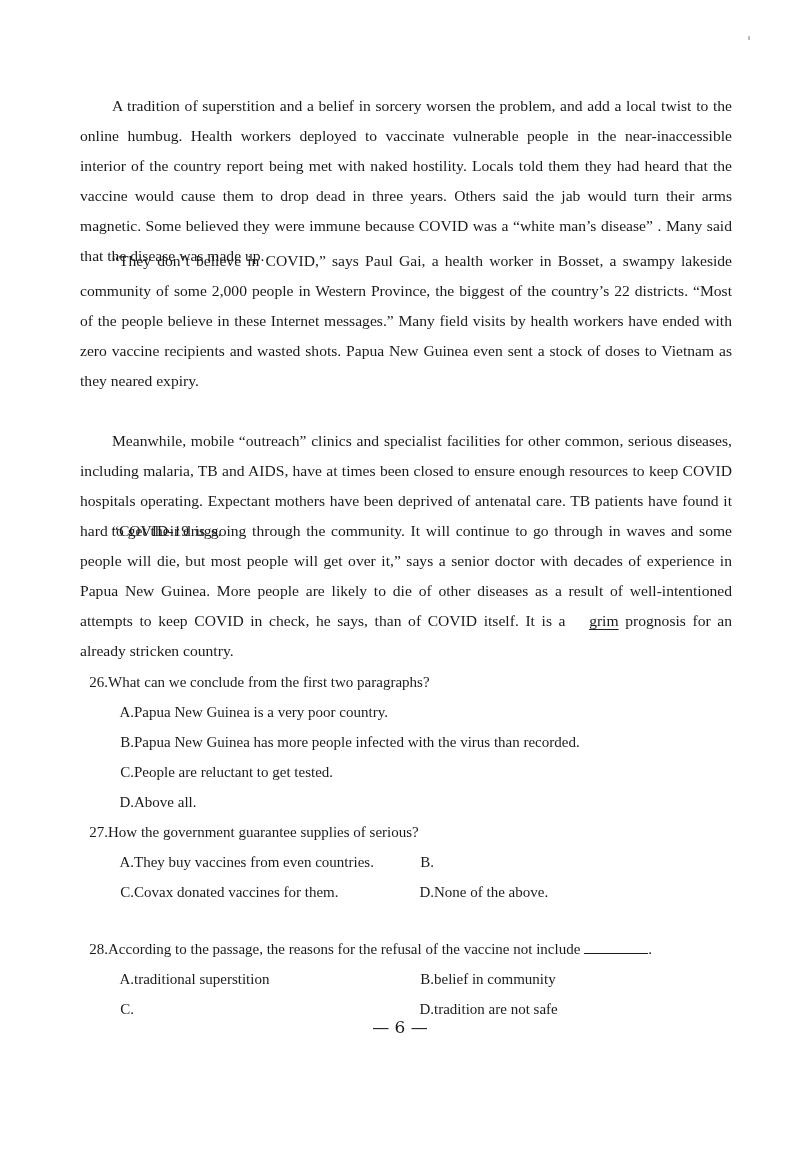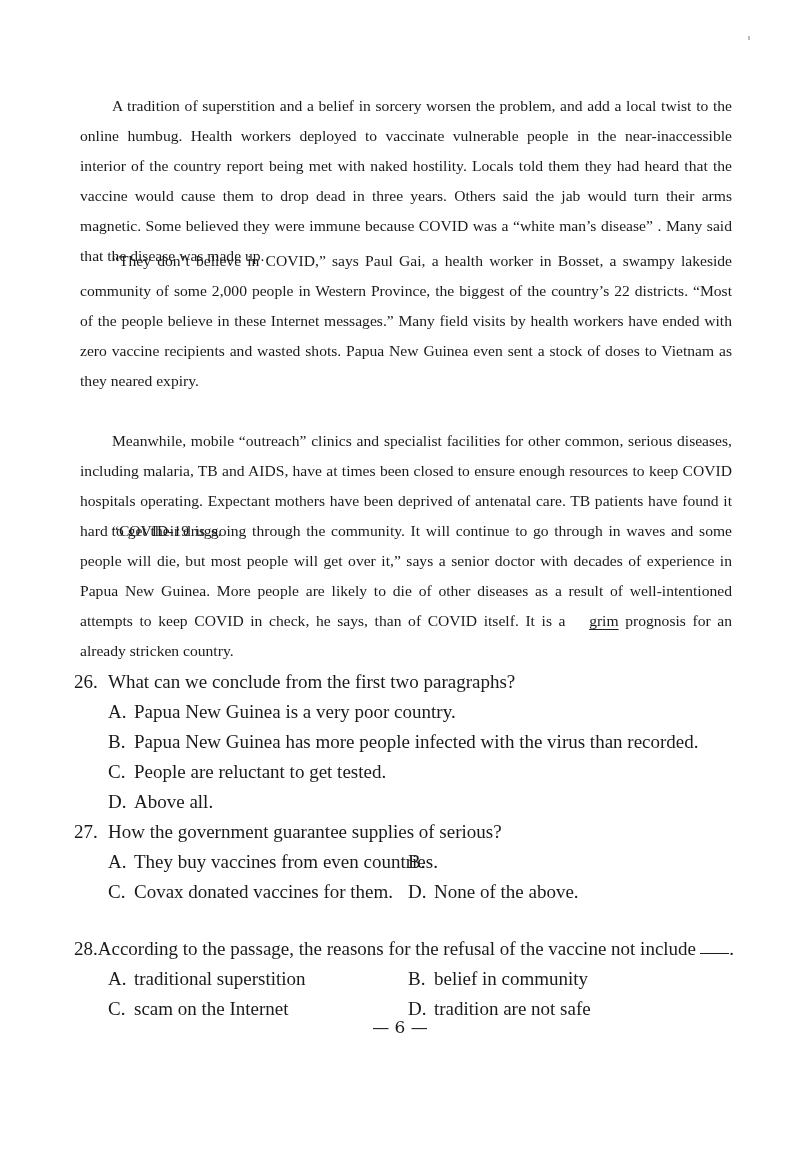--- a/index.html
+++ b/index.html
@@ -14,21 +14,21 @@
     line-height: 30px;
     text-align: justify;
     text-indent: 32px;
     margin: 0;
   }
   #p1 { position: absolute; top: 91px; }
   #p2 { position: absolute; top: 246px; }
   #p3 { position: absolute; top: 426px; }
   #p4 { position: absolute; top: 516px; }
   .u { text-decoration: underline; text-underline-offset: 3px; margin-left: 17px; }
-  .q { position: absolute; left: 0; width: 660px; font-size: 19px; line-height: 30px; }
+  .q { position: absolute; left: 0; width: 660px; font-size: 15px; line-height: 30px; text-align: right; }
   .qrow { height: 30px; display: flex; white-space: nowrap; }
   .qnum { width: 34px; }
   .opt { position: absolute; left: 34px; height: 30px; white-space: nowrap; display: flex; }
   .optl { width: 26px; }
   .blank { display: inline-block; width: 64px; border-bottom: 1px solid #1a1a1a; height: 19px; vertical-align: baseline; margin-left: 4px; }
   .footer { position: absolute; top: 1012px; left: 0; width: 800px; text-align: center; font-size: 17px; line-height: 30px; font-family: "DejaVu Serif", serif; }
   .mark { position: absolute; left: 748px; top: 36px; width: 2px; height: 4px; background: #bbb; }
 </style>
 </head>
 <body>
@@ -97,21 +97,20 @@
     <div class="opt" style="top:30px;">
       <span class="optl">A.</span>
       <span>traditional superstition</span>
     </div>
     <div class="opt" style="top:30px; left:334px;">
       <span class="optl">B.</span>
       <span>belief in community</span>
     </div>
     <div class="opt" style="top:60px;">
       <span class="optl">C.</span>
-      <span>scam on the Internet</span>
     </div>
     <div class="opt" style="top:60px; left:334px;">
       <span class="optl">D.</span>
       <span>tradition are not safe</span>
     </div>
   </div>
 
 </div>
 
 <div class="footer">— 6 —</div>

